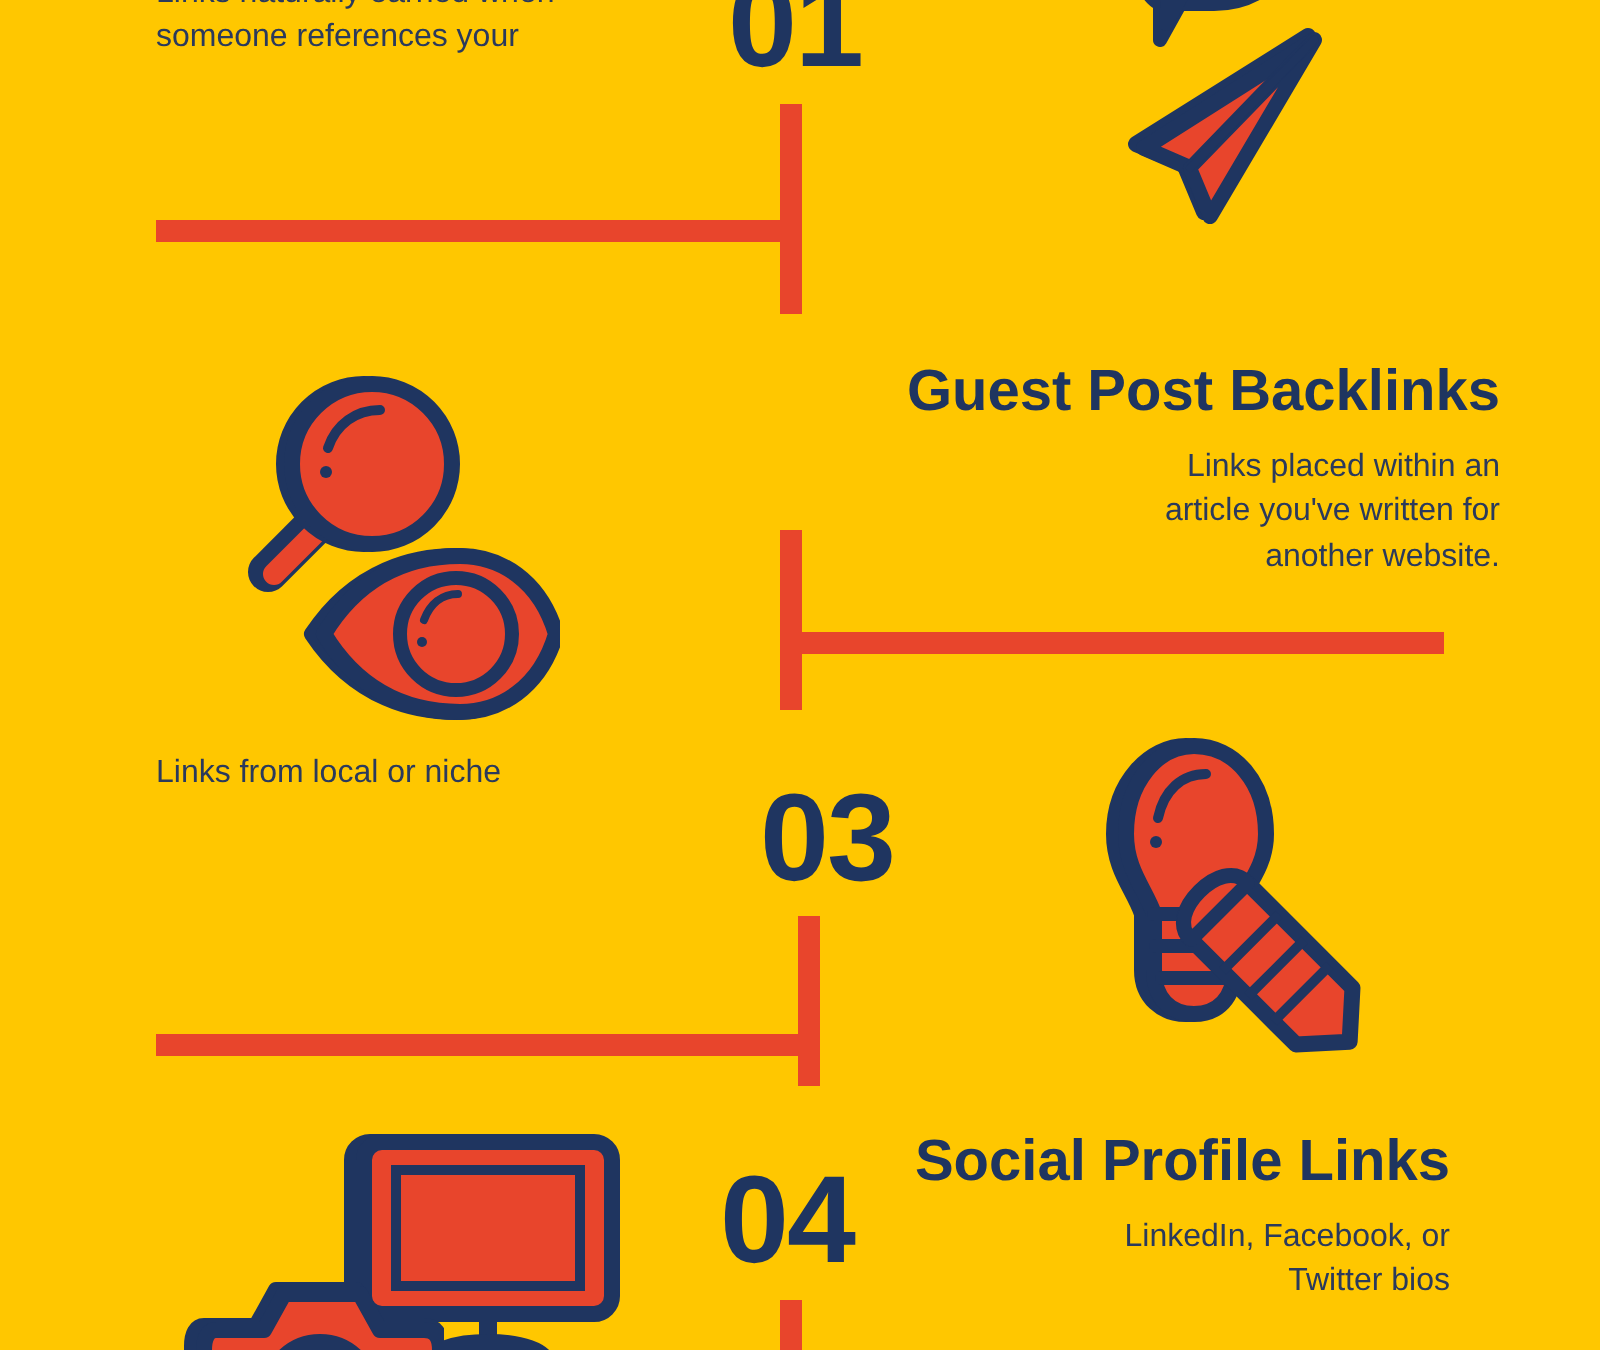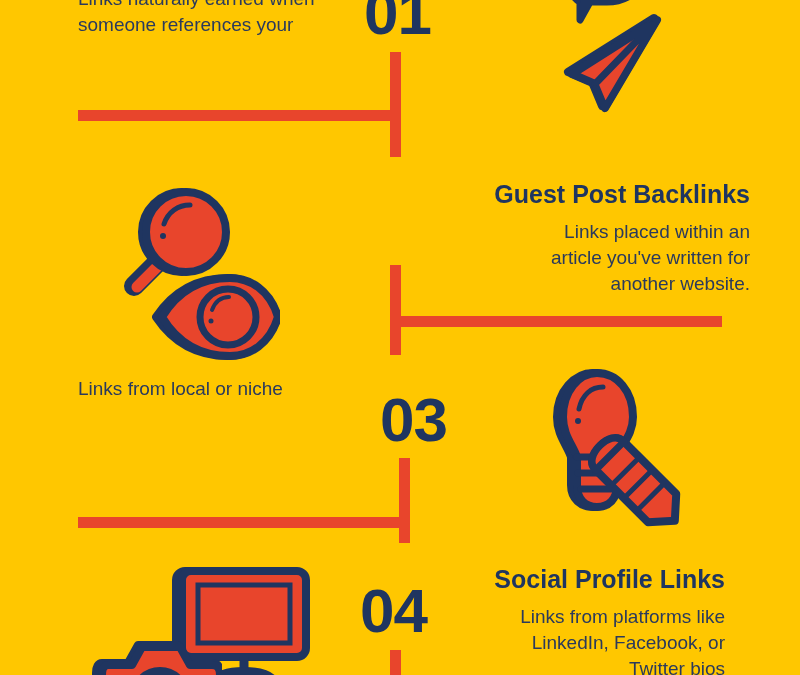--- a/index.html
+++ b/index.html
@@ -24,28 +24,28 @@
     font-weight:bold;
     font-size:62px;
     letter-spacing:-1px;
     line-height:1;
     white-space:nowrap;
   }
   .blk{position:absolute;}
   .blk .title{
     color:#1F3560;
     font-weight:bold;
-    font-size:25px;
+    font-size:29px;
     line-height:1.15;
     margin:0 0 10px 0;
     white-space:nowrap;
   }
   .blk .desc{
     color:#2B3A5C;
-    font-size:19px;
+    font-size:16px;
     line-height:1.38;
     margin:0;
     font-weight:normal;
   }
   .align-left{text-align:left;}
   .align-right{text-align:right;}
 
   
   .icongrp{position:absolute;}
   .icongrp svg{display:block;position:absolute;}
@@ -140,21 +140,20 @@
         <path d="M40 40 L40 80 M58 40 L58 80 M76 40 L76 80" stroke="#1F3560" stroke-width="5"></path>
         <path d="M18 40 C8 40 4 50 4 60 C4 70 8 80 18 80 Z" fill="#E8452C" stroke="#1F3560" stroke-width="7" stroke-linejoin="round"></path>
       </g>
     </svg>
   </div>
 
   <div class="num" style="left:360px;top:580px;">04</div>
 
   <div class="blk align-right" style="left:430px;top:565px;width:295px;">
     <p class="title">Social Profile Links</p>
-    <p class="desc">Links from platforms like</p>
     <p class="desc">LinkedIn, Facebook, or</p>
     <p class="desc">Twitter bios</p>
   </div>
 
   <div class="icongrp" style="left:110px;top:555px;width:200px;height:130px;">
     <svg width="150" height="130" viewBox="0 0 150 130" style="left:60px;top:10px;">
       <rect x="6" y="6" width="124" height="86" rx="9" fill="#FFC700" stroke="#1F3560" stroke-width="8"></rect>
       <rect x="12" y="6" width="124" height="86" rx="9" fill="#E8452C" stroke="#1F3560" stroke-width="8"></rect>
       <rect x="28" y="20" width="92" height="58" fill="#E8452C" stroke="#1F3560" stroke-width="5"></rect>
       <path d="M74 92 L74 108" stroke="#1F3560" stroke-width="9"></path>

